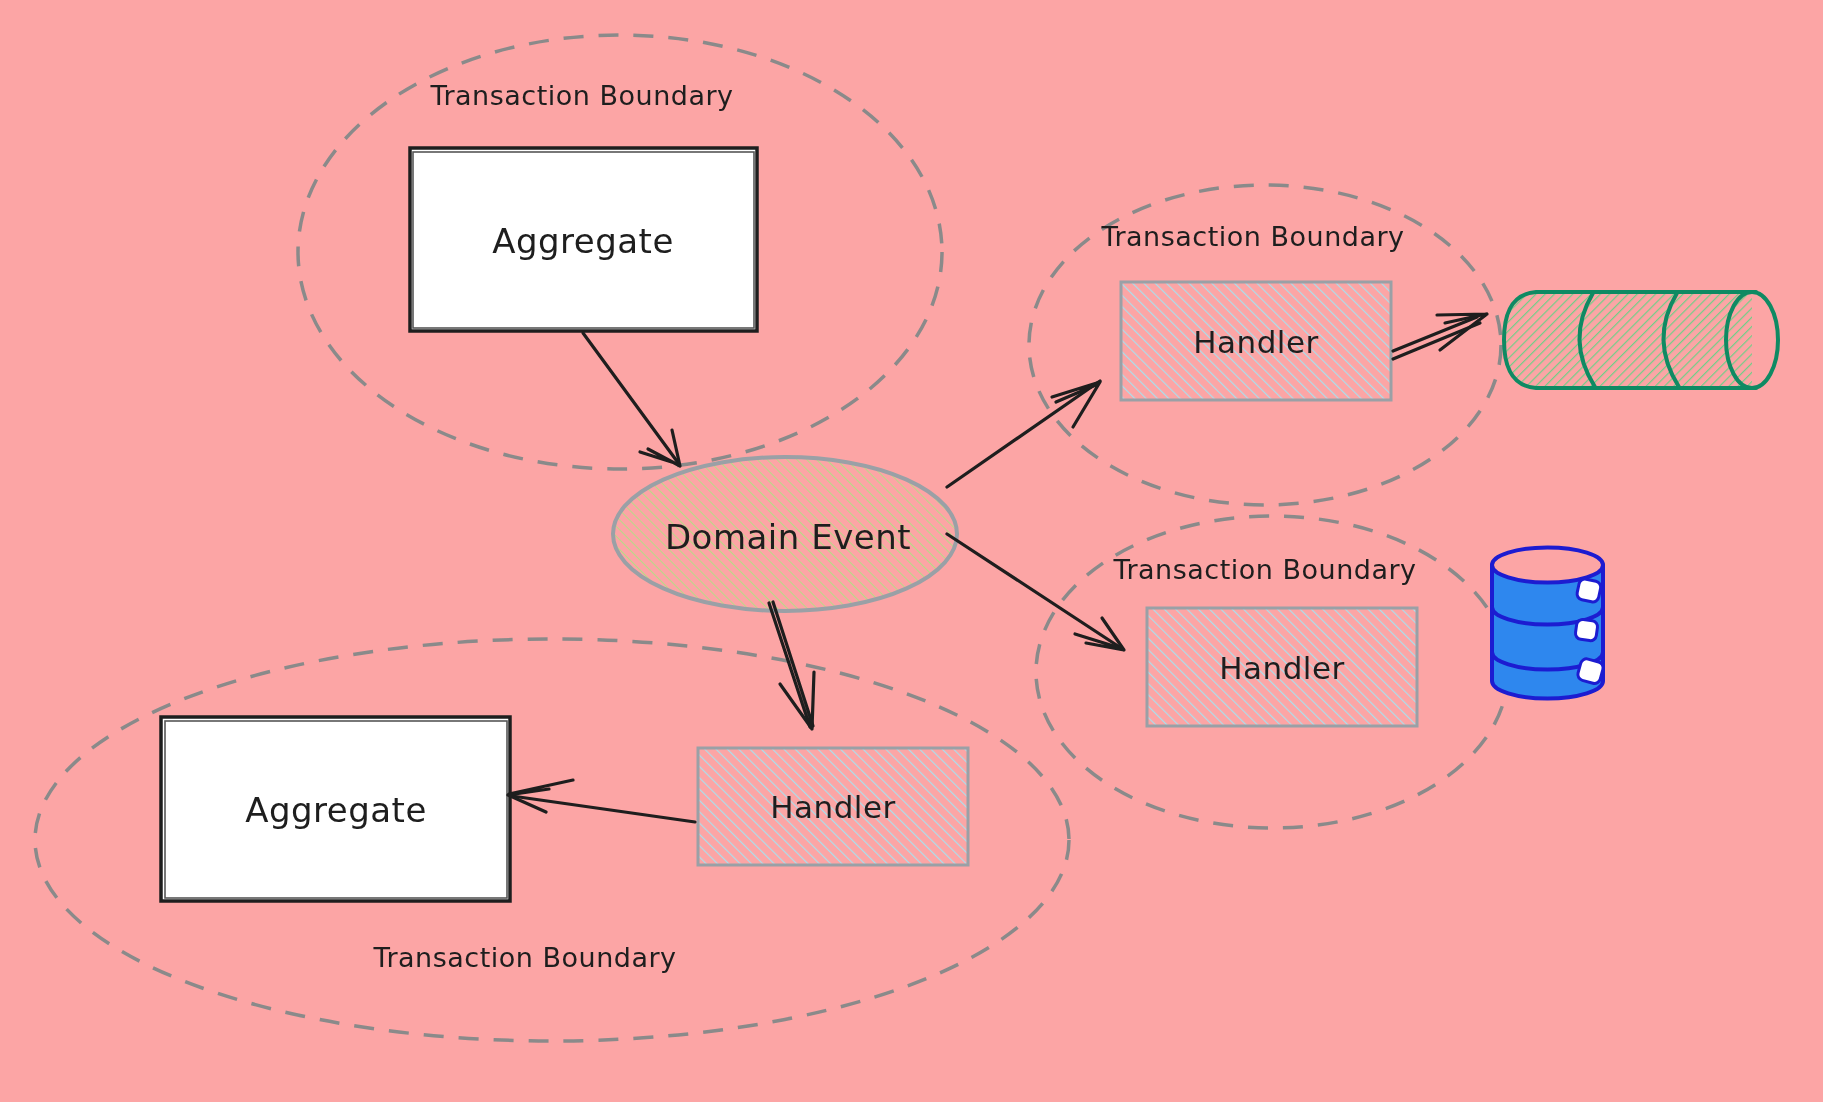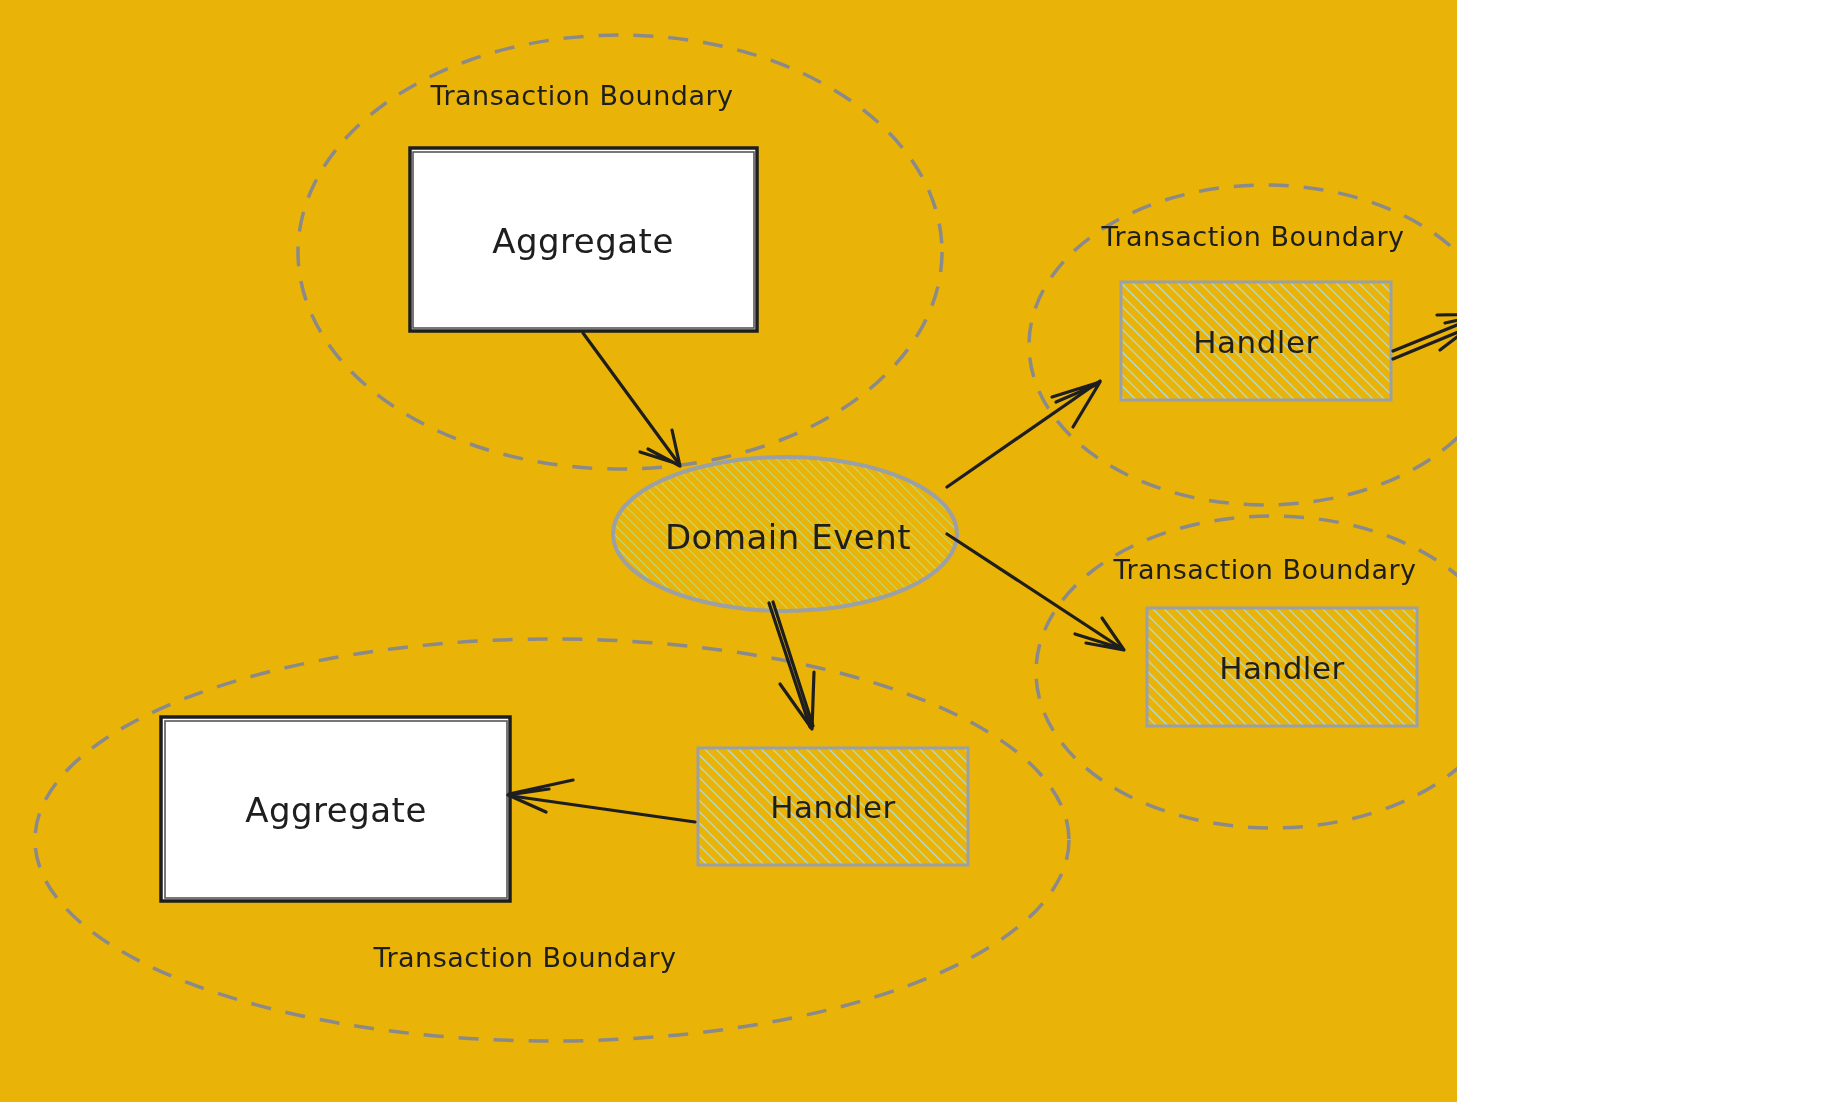--- a/index.html
+++ b/index.html
@@ -1,20 +1,20 @@
 <!DOCTYPE html>
 <html><head>
 <meta charset="utf-8">
 <style>
   html, body { margin: 0; padding: 0; background: #ffffff; }
   .canvas {
     position: relative;
-    width: 1457px;
+    width: 1823px;
     height: 1102px;
-    background: #eab308;
+    background: #fca5a5;
     font-family: "DejaVu Sans", "Liberation Sans", sans-serif;
     overflow: hidden;
   }
   svg text {
     fill: #1e1e1e;
     text-anchor: middle;
     font-family: "DejaVu Sans", "Liberation Sans", sans-serif;
   }
   .boundary-label { font-size: 27px; letter-spacing: 0.5px; }
   .node-label-lg  { font-size: 34px; letter-spacing: 0.5px; }

